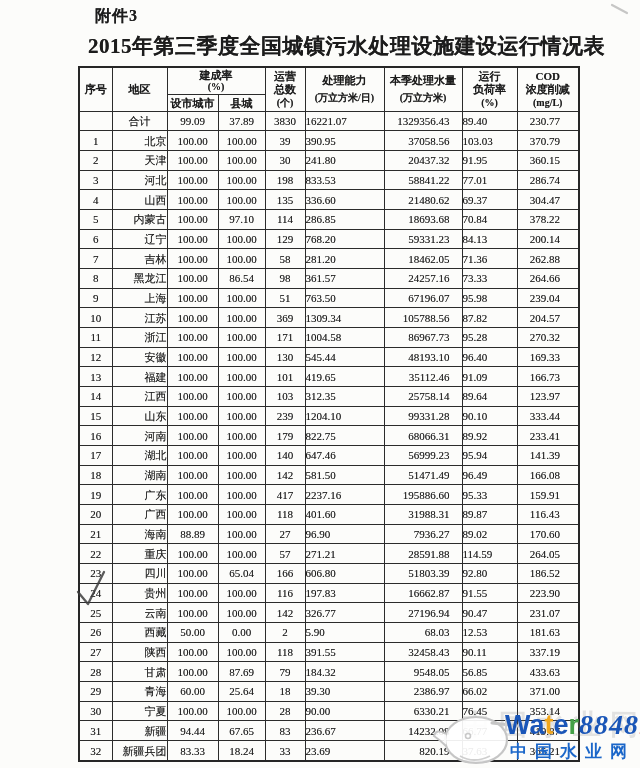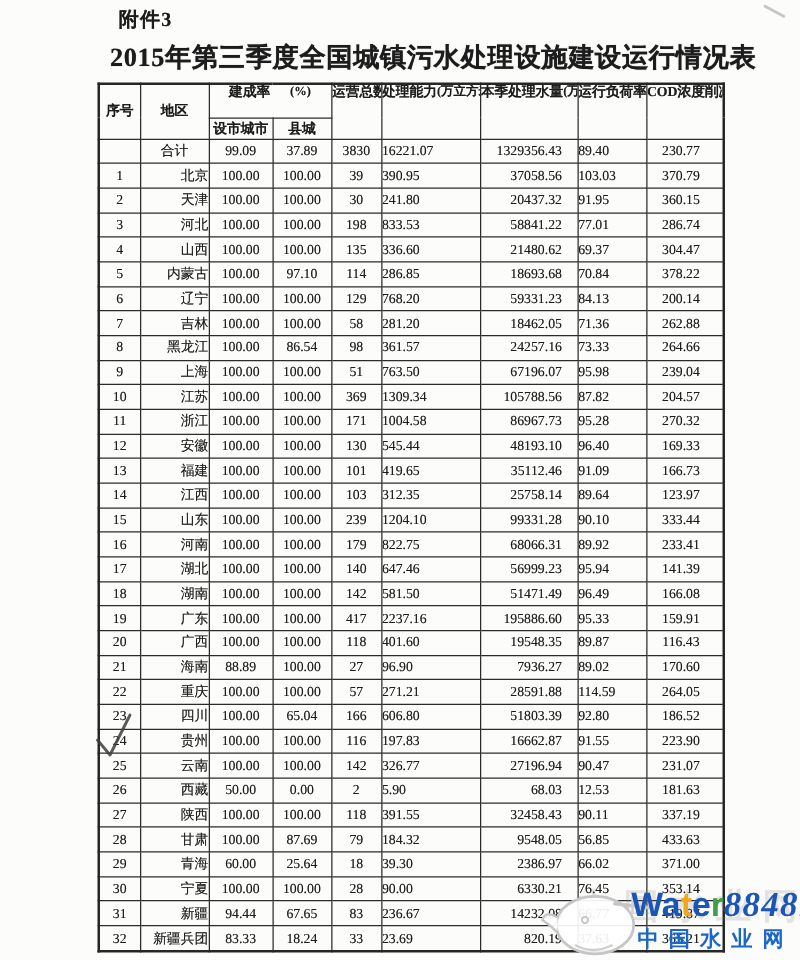--- a/index.html
+++ b/index.html
@@ -33,21 +33,21 @@
     border:2.5px solid #262626;
     background:transparent;
   }
   th,td{
     border:1.4px solid #2b2b2b;
     font-size:11px; line-height:12px;
     overflow:hidden; white-space:nowrap;
     text-shadow:0 0 .4px rgba(40,40,40,.55);
   }
   thead th{ font-weight:700; text-align:center; vertical-align:middle; }
-  thead .stack{ display:flex; flex-direction:row; justify-content:space-evenly; height:100%; }
+  thead .stack{ display:flex; flex-direction:column; justify-content:space-evenly; height:100%; }
   thead .unit{ font-size:10px; }
   tr.h1{ height:27px; } tr.h2{ height:17px; }
   tbody td{ font-weight:400; }
   td.c-seq{ text-align:center; }
   td.c-region{ text-align:right; padding-left:5px; }
   td.c-region.center{ text-align:center; padding-left:0; }
   td.c-center{ text-align:center; }
   td.c-num5{ padding-right:13px; }
   td.c-num6{ text-align:right; padding-right:12px;font-family:Liberation Serif, serif; }
   td.c-num7{ text-align:left; padding-right:8px; }
@@ -365,21 +365,21 @@
           <td class="c-num7">95.33</td>
           <td class="c-num8">159.91</td>
         </tr>
         <tr>
           <td class="c-seq">20</td>
           <td class="c-region">广西</td>
           <td class="c-center">100.00</td>
           <td class="c-center">100.00</td>
           <td class="c-center">118</td>
           <td class="c-num5">401.60</td>
-          <td class="c-num6">19548.35</td>
+          <td class="c-num6">31988.31</td>
           <td class="c-num7">89.87</td>
           <td class="c-num8">116.43</td>
         </tr>
         <tr>
           <td class="c-seq">21</td>
           <td class="c-region">海南</td>
           <td class="c-center">88.89</td>
           <td class="c-center">100.00</td>
           <td class="c-center">27</td>
           <td class="c-num5">96.90</td>

